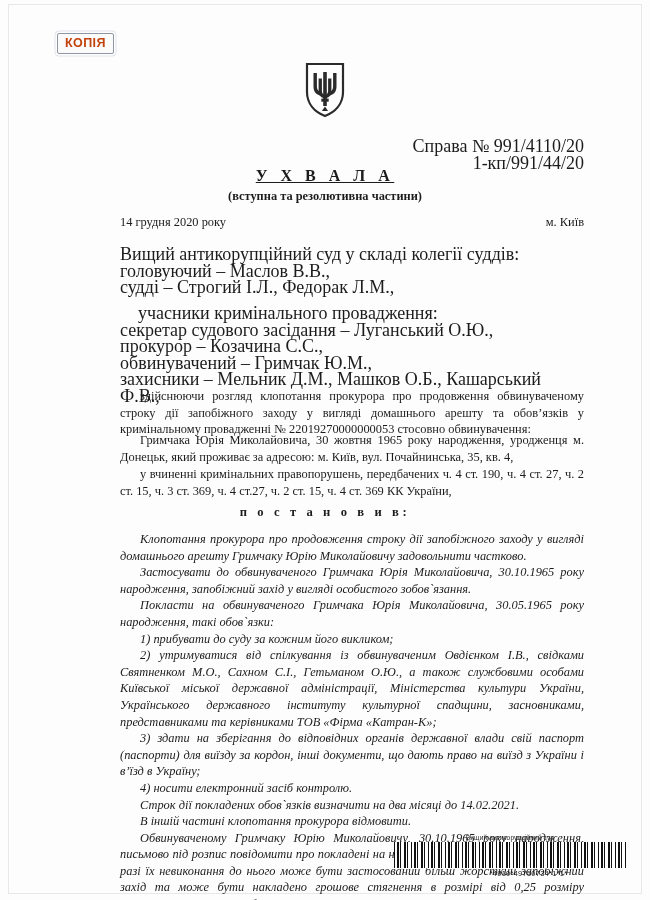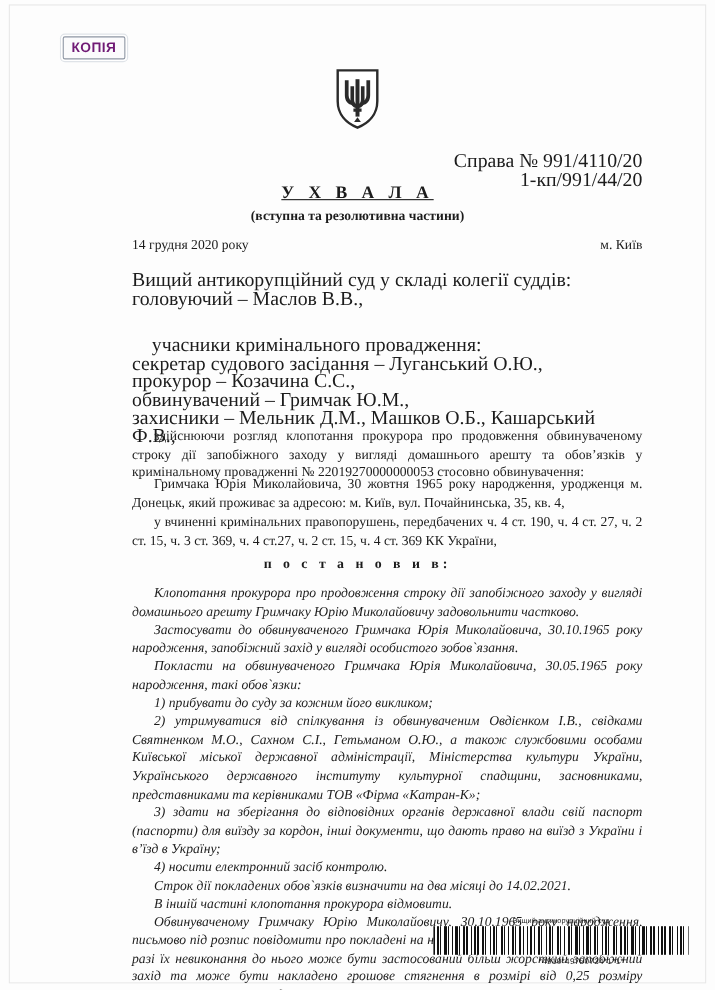--- a/index.html
+++ b/index.html
@@ -39,21 +39,21 @@
     position: absolute;
     left: 57px;
     top: 33px;
     border: 1.5px solid #8e96a3;
     border-radius: 2px;
     padding: 2px 7px 3px 7px;
     font-family: "Liberation Sans", sans-serif;
     font-size: 12.5px;
     font-weight: 700;
     letter-spacing: 0.4px;
-    color: #701a75;
+    color: #c2410c;
     background: #fbfbfc;
     box-shadow: 0 0 0 1.5px #ffffff, 0 0 0 2.5px #dfe3e8;
   }
 
   .emblem {
     position: absolute;
     left: 0;
     right: 0;
     top: 62px;
     text-align: center;
@@ -211,20 +211,21 @@
   </div>
 
   <div class="dateline">
     <span>14 грудня 2020 року</span>
     <span>м. Київ</span>
   </div>
 
   <div class="block block-court">
     <div>Вищий антикорупційний суд у складі колегії суддів:</div>
     <div>головуючий – Маслов В.В.,</div>
+    <div>судді – Строгий І.Л., Федорак Л.М.,</div>
   </div>
 
   <div class="block block-parties">
     <div class="indent-first">учасники кримінального провадження:</div>
     <div>секретар судового засідання – Луганський О.Ю.,</div>
     <div>прокурор – Козачина С.С.,</div>
     <div>обвинувачений – Гримчак Ю.М.,</div>
     <div>захисники – Мельник Д.М., Машков О.Б., Кашарський Ф.В.,</div>
   </div>
 

